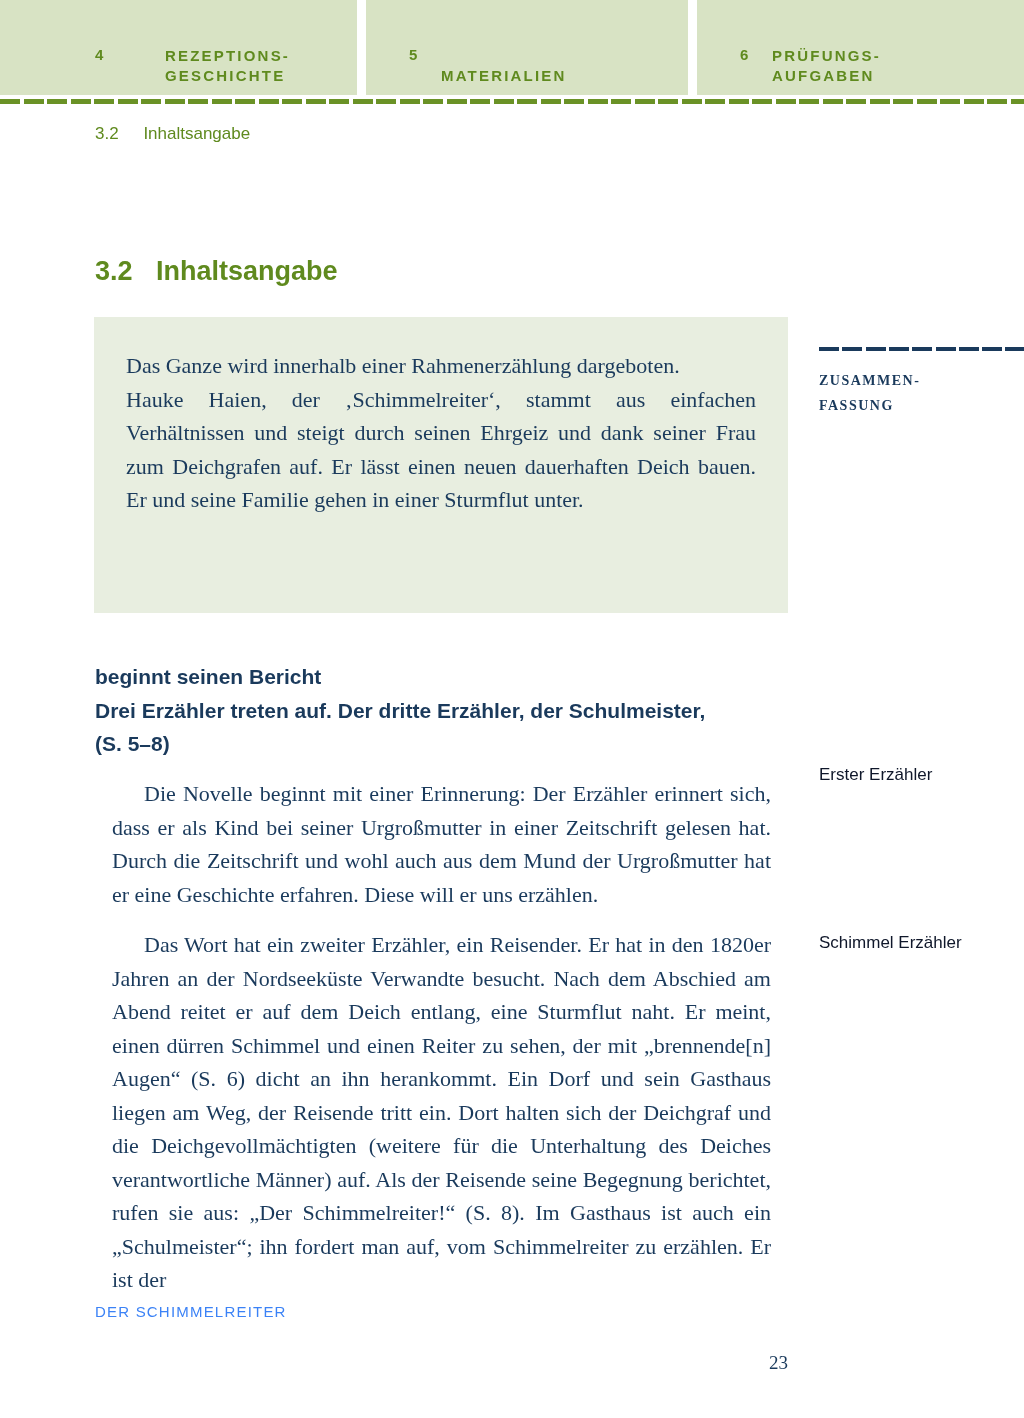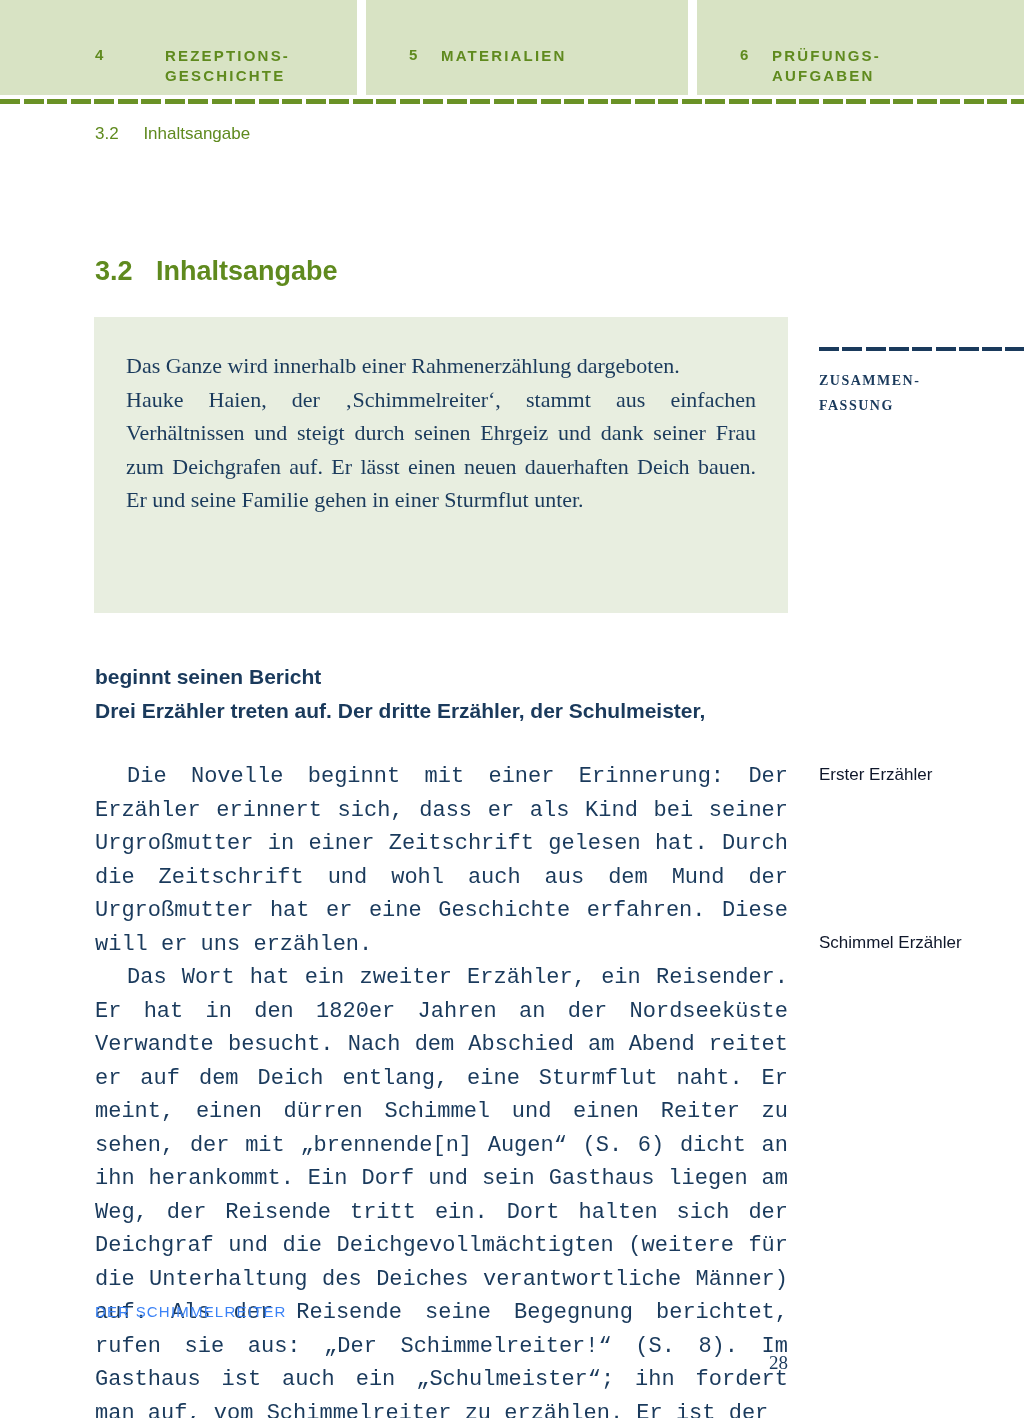--- a/index.html
+++ b/index.html
@@ -13,21 +13,21 @@
   .tab {
     position: absolute; top: 0; height: 95px; background: #d8e3c4;
     font-family: "Liberation Sans", sans-serif; color: #5f8a1e;
     font-size: 15px; letter-spacing: 2.2px; font-weight: bold;
   }
   .tab .num { position: absolute; top: 46px; }
   .tab .lbl { position: absolute; top: 46px; line-height: 20px; }
   .tab1 { left: 0; width: 357px; }
   .tab1 .num { left: 95px; } .tab1 .lbl { left: 126px; margin-left: 39px; }
   .tab2 { left: 366px; width: 322px; }
-  .tab2 .num { left: 43px; } .tab2 .lbl { left: 75px; }
+  .tab2 .num { left: 43px; } .tab2 .lbl { left: 75px; margin-top: 20px; }
   .tab3 { left: 697px; width: 327px; }
   .tab3 .num { left: 43px; } .tab3 .lbl { left: 75px; }
   .dash-top {
     position: absolute; top: 99px; left: 0; width: 1024px; height: 5px;
     background: repeating-linear-gradient(90deg, #6a9226 0 20px, transparent 20px 23.5px);
   }
   .running-head {
     position: absolute; top: 124px; left: 95px;
     font-family: "Liberation Sans", sans-serif; font-size: 17px; color: #5f8a1e;
   }
@@ -58,21 +58,21 @@
   .section-heading {
     position: absolute; top: 660px; left: 95px; width: 700px;
     font-family: "Liberation Sans", sans-serif; font-size: 21px; font-weight: bold;
     line-height: 33.5px; color: #1a3a5c;
   }
   .section-heading div { white-space: nowrap; }
   .body-text {
     position: absolute; top: 760px; left: 95px; width: 693px;
     font-size: 22px; line-height: 33.5px; text-align: justify; color: #1a3a5c;
   }
-  .body-text p { margin: 0; text-indent: 32px; font-family: Liberation Mono, monospace; }
+  .body-text p { margin: 17px; text-indent: 32px; }
   .side-note {
     position: absolute; left: 819px;
     font-family: "Liberation Sans", sans-serif; font-size: 17px; color: #0f172a;
   }
   .footer-title {
     position: absolute; top: 1303px; left: 95px;
     font-family: "Liberation Sans", sans-serif; font-size: 15px; letter-spacing: 1.2px; color: #3b82f6;
   }
   .page-num {
     position: absolute; top: 1352px; left: 740px; width: 48px; text-align: right;
@@ -123,24 +123,25 @@
 
 <div class="margin-dash"></div>
 <div class="margin-label">
   <div>ZUSAMMEN-</div>
   <div>FASSUNG</div>
 </div>
 
 <div class="section-heading">
   <div>beginnt seinen Bericht</div>
   <div>Drei Erzähler treten auf. Der dritte Erzähler, der Schulmeister,</div>
+  <div>(S. 5–8)</div>
 </div>
 
 <div class="body-text" lang="de" style="hyphens:auto">
   <p>Die Novelle beginnt mit einer Erinnerung: Der Erzähler erinnert sich, dass er als Kind bei seiner Urgroßmutter in einer Zeitschrift gelesen hat. Durch die Zeitschrift und wohl auch aus dem Mund der Urgroßmutter hat er eine Geschichte erfahren. Diese will er uns erzählen.</p>
   <p>Das Wort hat ein zweiter Erzähler, ein Reisender. Er hat in den 1820er Jahren an der Nordseeküste Verwandte besucht. Nach dem Abschied am Abend reitet er auf dem Deich entlang, eine Sturmflut naht. Er meint, einen dürren Schimmel und einen Reiter zu sehen, der mit „brennende[n] Augen“ (S. 6) dicht an ihn herankommt. Ein Dorf und sein Gasthaus liegen am Weg, der Reisende tritt ein. Dort halten sich der Deichgraf und die Deichgevollmächtigten (weitere für die Unterhaltung des Deiches verantwortliche Männer) auf. Als der Reisende seine Begegnung berichtet, rufen sie aus: „Der Schimmelreiter!“ (S. 8). Im Gasthaus ist auch ein „Schulmeister“; ihn fordert man auf, vom Schimmelreiter zu erzählen. Er ist der</p>
 </div>
 
 <div class="side-note" style="top:765px">Erster Erzähler</div>
 <div class="side-note" style="top:933px">Schimmel Erzähler</div>
 
 <div class="footer-title">DER SCHIMMELREITER</div>
-<div class="page-num">28</div>
+<div class="page-num">23</div>
 
 </body></html>

